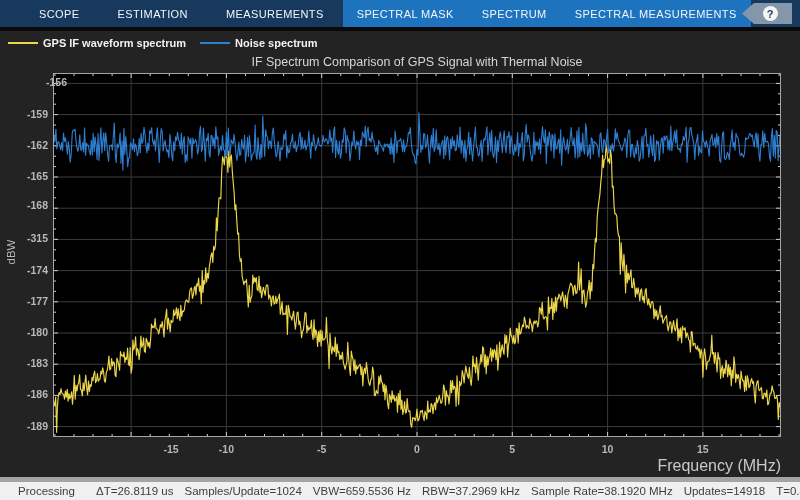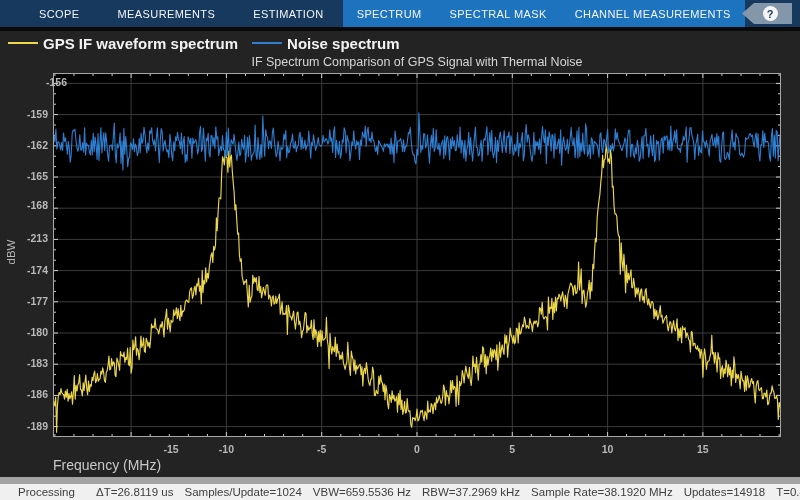--- a/index.html
+++ b/index.html
@@ -16,49 +16,49 @@
   .tab-group.ctx .tab { padding:0 14px; }
   .help-btn { position:absolute; right:8px; top:3px; width:50px; height:21px; background:#8497aa; clip-path:polygon(0 50%, 24% 0, 100% 0, 100% 100%, 24% 100%); display:flex; align-items:center; justify-content:center; cursor:pointer; }
   .help-circle { width:15px; height:15px; margin-left:6px; border-radius:50%; background:#f5f5f5; color:#17395e; font-size:11px; font-weight:bold; display:flex; align-items:center; justify-content:center; }
   .toolbar-sep { position:absolute; left:0; top:27px; width:800px; height:4px; background:#0a0a0a; }
 
   
   .figure { position:absolute; left:0; top:31px; width:800px; height:446px; background:#232323; }
   .legend { position:absolute; left:8px; top:3px; height:18px; display:flex; align-items:center; gap:14px; }
   .legend-item { display:flex; align-items:center; gap:5px; }
   .legend-line { width:30px; height:0; border-top:2.4px solid #fff; }
-  .legend-label { color:#f2f2f2; font-size:15px; font-weight:bold; white-space:nowrap; }
+  .legend-label { color:#f2f2f2; font-size:11px; font-weight:bold; white-space:nowrap; }
   .chart-title { position:absolute; left:53px; top:24px; width:728px; text-align:center; color:#d6d6d6; font-size:12.5px; }
   .plot { position:absolute; left:53px; top:42px; width:728px; height:364px; background:#000; }
   .plot svg { display:block; }
   .ytick { position:absolute; left:0; width:48px; text-align:right; color:#b8b8b8; font-size:10.5px; font-weight:bold; }
   .xtick { position:absolute; top:412px; transform:translateX(-50%); color:#b8b8b8; font-size:10.5px; font-weight:bold; }
   .ylabel { position:absolute; left:-9px; top:215px; width:40px; text-align:center; color:#b8b8b8; font-size:11.5px; transform:rotate(-90deg); }
-  .xlabel { position:absolute; left:53px; top:426px; width:728px; text-align:left; color:#c9c9c9; font-size:14px; }
+  .xlabel { position:absolute; left:53px; top:426px; width:728px; text-align:right; color:#c9c9c9; font-size:16px; }
 
   
-  .statusbar { position:absolute; left:0; top:477px; width:800px; height:23px; background:#f0f0f0; border-top:7px solid #a3a3a3; display:flex; align-items:center; color:#3d3d3d; font-size:11.5px; white-space:nowrap; overflow:hidden; }
+  .statusbar { position:absolute; left:0; top:477px; width:800px; height:23px; background:#f0f0f0; border-top:5px solid #a3a3a3; display:flex; align-items:center; color:#3d3d3d; font-size:11.5px; white-space:nowrap; overflow:hidden; }
   .status-state { margin-left:18px; width:78px; flex:none; }
   .status-items { display:flex; gap:11px; }
 </style>
 </head>
 <body>
 
 <div class="stage">
 
   <div class="toolbar">
     <div class="tab-group main" id="tabs-main">
         <div class="tab">SCOPE</div>
+        <div class="tab">ESTIMATION</div>
         <div class="tab">MEASUREMENTS</div>
-        <div class="tab">ESTIMATION</div>
       </div>
     <div class="tab-group ctx" id="tabs-ctx">
+        <div class="tab">SPECTRAL MASK</div>
         <div class="tab">SPECTRUM</div>
-        <div class="tab">SPECTRAL MASK</div>
-        <div class="tab">CHANNEL MEASUREMENTS</div>
+        <div class="tab">SPECTRAL MEASUREMENTS</div>
       </div>
     <div class="help-btn">
       <span class="help-circle">?</span>
     </div>
   </div>
   <div class="toolbar-sep"></div>
 
   <div class="figure">
     <div class="legend" id="legend">
         <div class="legend-item">
@@ -247,21 +247,21 @@
           <polyline fill="none" stroke="#2e7fd2" stroke-width="1.1" stroke-linejoin="round" points="0,75 1,62.2 1.9,69 2.9,56.1 3.8,75.9 4.8,69 5.7,68.7 6.7,72.3 7.7,77 8.6,69.6 9.6,77.4 10.5,60.1 11.5,68.4 12.5,64.9 13.4,72 14.4,81.1 15.3,68.5 16.3,75.8 17.2,89.3 18.2,81.8 19.2,60.5 20.1,57.1 21.1,57.8 22,56.2 23,67.6 23.9,74.7 24.9,78.3 25.9,73.5 26.8,61.7 27.8,76.9 28.7,77.2 29.7,69.5 30.7,79.3 31.6,54.9 32.6,82.1 33.5,70.1 34.5,72.5 35.4,72.3 36.4,78.6 37.4,82 38.3,67.2 39.3,82 40.2,60.2 41.2,78.7 42.1,64 43.1,72.2 44.1,86.4 45,60.5 46,87.4 46.9,70.1 47.9,54.9 48.9,80 49.8,68.1 50.8,59.8 51.7,77.5 52.7,59.8 53.6,68.4 54.6,80.9 55.6,88.2 56.5,73.2 57.5,72.4 58.4,71.9 59.4,77.2 60.3,63.7 61.3,50 62.3,80.7 63.2,89.8 64.2,70.7 65.1,74.7 66.1,71.3 67.1,60 68,90.2 69,68.1 69.9,97.1 70.9,55.2 71.8,81.2 72.8,63.5 73.8,77.1 74.7,93.8 75.7,84.9 76.6,84.4 77.6,69.9 78.5,71.6 79.5,76.6 80.5,65.7 81.4,78.8 82.4,71 83.3,73.6 84.3,82.8 85.3,79.2 86.2,65.6 87.2,79.7 88.1,60.4 89.1,70.4 90,67.8 91,54.4 92,61.5 92.9,72.6 93.9,80 94.8,70.1 95.8,77.1 96.7,57.7 97.7,60.4 98.7,54.7 99.6,67.7 100.6,71.5 101.5,66.9 102.5,77.9 103.5,63.6 104.4,54.7 105.4,73.7 106.3,89.4 107.3,67.1 108.2,55.6 109.2,59 110.2,77.9 111.1,71 112.1,67.4 113,74.7 114,79 114.9,76.9 115.9,84.7 116.9,61.4 117.8,68.5 118.8,82.8 119.7,87.6 120.7,68.7 121.7,77.8 122.6,63.9 123.6,67.5 124.5,59.4 125.5,67 126.4,68.6 127.4,75.8 128.4,60 129.3,81.3 130.3,68.4 131.2,63.5 132.2,89.5 133.1,81.6 134.1,88.1 135.1,63.9 136,66.5 137,71.2 137.9,65.4 138.9,85.1 139.9,65 140.8,70.6 141.8,68.5 142.7,66.6 143.7,71.1 144.6,80.9 145.6,76.3 146.6,59.4 147.5,53.3 148.5,78.4 149.4,76 150.4,55 151.3,68.9 152.3,88.3 153.3,65.2 154.2,67.7 155.2,60.4 156.1,79.8 157.1,84 158.1,62.4 159,62.7 160,72.9 160.9,64.5 161.9,75.5 162.8,53.9 163.8,66.2 164.8,63.8 165.7,82.4 166.7,76.7 167.6,73.3 168.6,77.8 169.5,62.6 170.5,76.4 171.5,77.7 172.4,84.4 173.4,59.3 174.3,82.3 175.3,55 176.3,77.9 177.2,81.4 178.2,66.7 179.1,69.1 180.1,71.2 181,61.2 182,69.5 183,81 183.9,87.5 184.9,79.1 185.8,69.1 186.8,82.7 187.7,81.2 188.7,66.4 189.7,73.6 190.6,76.3 191.6,62.3 192.5,89.1 193.5,78.8 194.5,64.2 195.4,83.4 196.4,62.6 197.3,72.7 198.3,87.3 199.2,82.3 200.2,80.7 201.2,78.8 202.1,52 203.1,82.4 204,86.3 205,64.5 205.9,78.3 206.9,86.5 207.9,71.6 208.8,84.5 209.8,43 210.7,65 211.7,83.3 212.7,56.7 213.6,62.8 214.6,64.2 215.5,75.6 216.5,67.9 217.4,68.4 218.4,75.5 219.4,59.7 220.3,55.1 221.3,67.3 222.2,75.9 223.2,83.9 224.1,80.4 225.1,68.4 226.1,76.8 227,87.6 228,73.8 228.9,76.5 229.9,74.9 230.9,61 231.8,66.4 232.8,57.6 233.7,84.7 234.7,73.3 235.6,79.8 236.6,78.4 237.6,69.9 238.5,68.6 239.5,61.1 240.4,74.2 241.4,75.1 242.3,68.2 243.3,78.8 244.3,73.8 245.2,72.3 246.2,62.5 247.1,59.2 248.1,76.4 249.1,64.1 250,75.4 251,74.2 251.9,67.1 252.9,77.1 253.8,72.9 254.8,72.5 255.8,58 256.7,70.5 257.7,85.3 258.6,69.3 259.6,72.8 260.5,61.7 261.5,68.9 262.5,77.4 263.4,74.4 264.4,70 265.3,64.6 266.3,72.3 267.3,72.5 268.2,73.4 269.2,70.9 270.1,62.3 271.1,69 272,68.1 273,65.5 274,67.3 274.9,71.1 275.9,68.2 276.8,56.7 277.8,68.1 278.7,65 279.7,79.5 280.7,58.2 281.6,53.9 282.6,84.5 283.5,67.2 284.5,76.5 285.5,81.5 286.4,68.3 287.4,85.1 288.3,81 289.3,66.9 290.2,69.3 291.2,54.8 292.2,58.3 293.1,79.8 294.1,62.3 295,67 296,69.5 296.9,87.6 297.9,79.9 298.9,68.8 299.8,72.5 300.8,57.9 301.7,69.9 302.7,76.2 303.7,67.8 304.6,71.5 305.6,68.9 306.5,86.4 307.5,67 308.4,72.5 309.4,59.1 310.4,62.4 311.3,64.7 312.3,53 313.2,73.5 314.2,58.4 315.1,54.4 316.1,67.7 317.1,65.6 318,69.5 319,59.1 319.9,66.9 320.9,67.7 321.9,75.1 322.8,78.5 323.8,73 324.7,81.5 325.7,67.4 326.6,69.5 327.6,72.4 328.6,73.5 329.5,75.3 330.5,78.2 331.4,70.8 332.4,73.6 333.3,71.6 334.3,71.1 335.3,74.5 336.2,71 337.2,81.1 338.1,65 339.1,81.3 340.1,70.9 341,89.4 342,58.1 342.9,65 343.9,80 344.8,68.1 345.8,68 346.8,67.3 347.7,65.5 348.7,70.8 349.6,78.6 350.6,66.9 351.5,78.7 352.5,73.3 353.5,73.5 354.4,68.1 355.4,59.5 356.3,60.7 357.3,54.5 358.3,69.5 359.2,77.9 360.2,82 361.1,81.9 362.1,89.1 363,90.6 364,76.2 365,82.3 365.9,39.9 366.9,60.8 367.8,79.5 368.8,72.6 369.7,76.2 370.7,60.6 371.7,61 372.6,74.7 373.6,71.8 374.5,61.9 375.5,77.5 376.5,90.2 377.4,72 378.4,62.4 379.3,74.8 380.3,55.3 381.2,78.4 382.2,74.8 383.2,56.8 384.1,73.7 385.1,76.6 386,70.2 387,82.3 387.9,73.6 388.9,69.7 389.9,67.1 390.8,85.7 391.8,62.7 392.7,81.9 393.7,64.9 394.7,63.7 395.6,73.3 396.6,86.9 397.5,66.1 398.5,75.6 399.4,63.7 400.4,73 401.4,67.5 402.3,77.7 403.3,77.1 404.2,61.9 405.2,71.3 406.1,74.7 407.1,54.1 408.1,80.3 409,67 410,72.1 410.9,84.9 411.9,67.3 412.9,88.1 413.8,76.2 414.8,72.5 415.7,59.3 416.7,81.4 417.6,64.6 418.6,77.3 419.6,88 420.5,75.3 421.5,63.6 422.4,54.1 423.4,74.4 424.3,74.6 425.3,83 426.3,81.8 427.2,73.6 428.2,67.4 429.1,88.2 430.1,71.2 431.1,65.6 432,67.3 433,60.5 433.9,53.7 434.9,81.9 435.8,70 436.8,59.6 437.8,78.3 438.7,57.3 439.7,79.8 440.6,84.6 441.6,77.9 442.5,64 443.5,89.5 444.5,67.2 445.4,78.4 446.4,63.9 447.3,59 448.3,67 449.3,79.6 450.2,68.5 451.2,57.9 452.1,73.2 453.1,79.6 454,63.6 455,64.2 456,58.8 456.9,80.5 457.9,62.7 458.8,66.9 459.8,78.4 460.7,82.2 461.7,71.4 462.7,78.3 463.6,74.4 464.6,59.5 465.5,83.1 466.5,70.6 467.5,74.3 468.4,66.9 469.4,59.6 470.3,87.8 471.3,81.7 472.2,61.7 473.2,51.6 474.2,69.3 475.1,61.7 476.1,64.9 477,75.2 478,83 478.9,88.3 479.9,81.3 480.9,59.4 481.8,81.5 482.8,68.1 483.7,72.6 484.7,69 485.7,76.5 486.6,65.7 487.6,80.9 488.5,65.7 489.5,53.5 490.4,64.1 491.4,69.9 492.4,56.9 493.3,90.5 494.3,63.8 495.2,72 496.2,58.9 497.1,64.6 498.1,77.9 499.1,61.4 500,63 501,85 501.9,60.9 502.9,75.9 503.9,75.6 504.8,69.5 505.8,66 506.7,80.1 507.7,56.7 508.6,92.2 509.6,70.5 510.6,64.1 511.5,71.4 512.5,77.3 513.4,75.3 514.4,66.3 515.3,80.5 516.3,72 517.3,64.3 518.2,54.6 519.2,69.1 520.1,72.5 521.1,64.9 522.1,84.7 523,73.9 524,57.7 524.9,84.9 525.9,54.3 526.8,83.4 527.8,69.8 528.8,78.2 529.7,60.1 530.7,77 531.6,80.9 532.6,50.9 533.5,55.8 534.5,83.1 535.5,80 536.4,71.9 537.4,85.7 538.3,64.7 539.3,66.8 540.3,81.1 541.2,68.4 542.2,69.4 543.1,70.6 544.1,71.9 545,76 546,84.2 547,61.4 547.9,59.8 548.9,76.2 549.8,79.8 550.8,66.3 551.7,67.7 552.7,75.4 553.7,64.1 554.6,56.3 555.6,80 556.5,77.1 557.5,72.7 558.5,77 559.4,70.6 560.4,78 561.3,72.6 562.3,55.9 563.2,66.4 564.2,59.6 565.2,67 566.1,69.5 567.1,71.9 568,75.6 569,77.7 569.9,74 570.9,70.8 571.9,65 572.8,68 573.8,84.5 574.7,63.7 575.7,57 576.7,57.4 577.6,83.6 578.6,71.6 579.5,71.2 580.5,81.7 581.4,84.6 582.4,74.6 583.4,81 584.3,67.4 585.3,73.3 586.2,88.3 587.2,85.1 588.1,75.1 589.1,63.6 590.1,85.6 591,62.9 592,62.7 592.9,55.2 593.9,73.2 594.9,71.3 595.8,84.1 596.8,74.1 597.7,62.8 598.7,76.9 599.6,82.6 600.6,61.7 601.6,88.5 602.5,86.4 603.5,67.5 604.4,70.9 605.4,68.5 606.3,87.2 607.3,74 608.3,66 609.2,64.9 610.2,80.1 611.1,63 612.1,67.2 613.1,63.5 614,62.9 615,76.7 615.9,66.9 616.9,77.4 617.8,53.1 618.8,77.6 619.8,69.3 620.7,65.5 621.7,57.9 622.6,69.9 623.6,56.9 624.5,74.9 625.5,76.4 626.5,75.6 627.4,79.5 628.4,70.8 629.3,71.4 630.3,63.5 631.3,67.3 632.2,63.4 633.2,54 634.1,89.2 635.1,69.5 636,66.3 637,55.1 638,54.6 638.9,62.2 639.9,66.1 640.8,70.8 641.8,86.5 642.7,72.1 643.7,67.3 644.7,61.2 645.6,82.5 646.6,73.4 647.5,78.5 648.5,79.9 649.5,58.1 650.4,68.8 651.4,69.2 652.3,74.4 653.3,67.5 654.2,71.6 655.2,76 656.2,83.3 657.1,67.9 658.1,64.8 659,61.4 660,72.1 660.9,71.9 661.9,64.2 662.9,74.6 663.8,60.6 664.8,71.8 665.7,63.4 666.7,87.2 667.7,89.3 668.6,74.5 669.6,60.4 670.5,58.9 671.5,85.5 672.4,86.5 673.4,84.6 674.4,79.4 675.3,81.2 676.3,86.6 677.2,72.9 678.2,66.4 679.1,57.1 680.1,74 681.1,69 682,77.2 683,60.3 683.9,63.6 684.9,64.4 685.9,70.6 686.8,81.4 687.8,82.8 688.7,80.1 689.7,82 690.6,84.2 691.6,80.2 692.6,64.5 693.5,66.3 694.5,65.3 695.4,65.2 696.4,60.9 697.3,60.7 698.3,63.8 699.3,61.9 700.2,69.1 701.2,74 702.1,65 703.1,59.9 704.1,74.8 705,60.7 706,81.5 706.9,88.1 707.9,71.7 708.8,72 709.8,57.9 710.8,74.5 711.7,60.4 712.7,69.3 713.6,68.5 714.6,68.4 715.5,71 716.5,83.6 717.5,88.2 718.4,63.3 719.4,55.6 720.3,83.1 721.3,62.2 722.3,85.1 723.2,57.5 724.2,58.8 725.1,87.8 726.1,73.7 727,61.6 728,75.8"></polyline>
           <rect x="0.5" y="0.5" width="727" height="363" fill="none" stroke="#a6a6a6" stroke-width="1"></rect>
         </svg>
       </div>
     <div id="axis-labels">
         <span class="ytick" style="top: 45.4px; padding-left: 46px;">-156</span>
         <span class="ytick" style="top: 76.6px;">-159</span>
         <span class="ytick" style="top: 107.8px;">-162</span>
         <span class="ytick" style="top: 139px;">-165</span>
         <span class="ytick" style="top: 168px;">-168</span>
-        <span class="ytick" style="top: 201.4px;">-213</span>
+        <span class="ytick" style="top: 201.4px;">-315</span>
         <span class="ytick" style="top: 232.6px;">-174</span>
         <span class="ytick" style="top: 263.8px;">-177</span>
         <span class="ytick" style="top: 295px;">-180</span>
         <span class="ytick" style="top: 326.2px;">-183</span>
         <span class="ytick" style="top: 357.4px;">-186</span>
         <span class="ytick" style="top: 388.6px;">-189</span>
         <span class="xtick" style="left: 131.136px; margin-left: 40px;">-15</span>
         <span class="xtick" style="left: 226.424px;">-10</span>
         <span class="xtick" style="left: 321.712px;">-5</span>
         <span class="xtick" style="left: 417px;">0</span>

